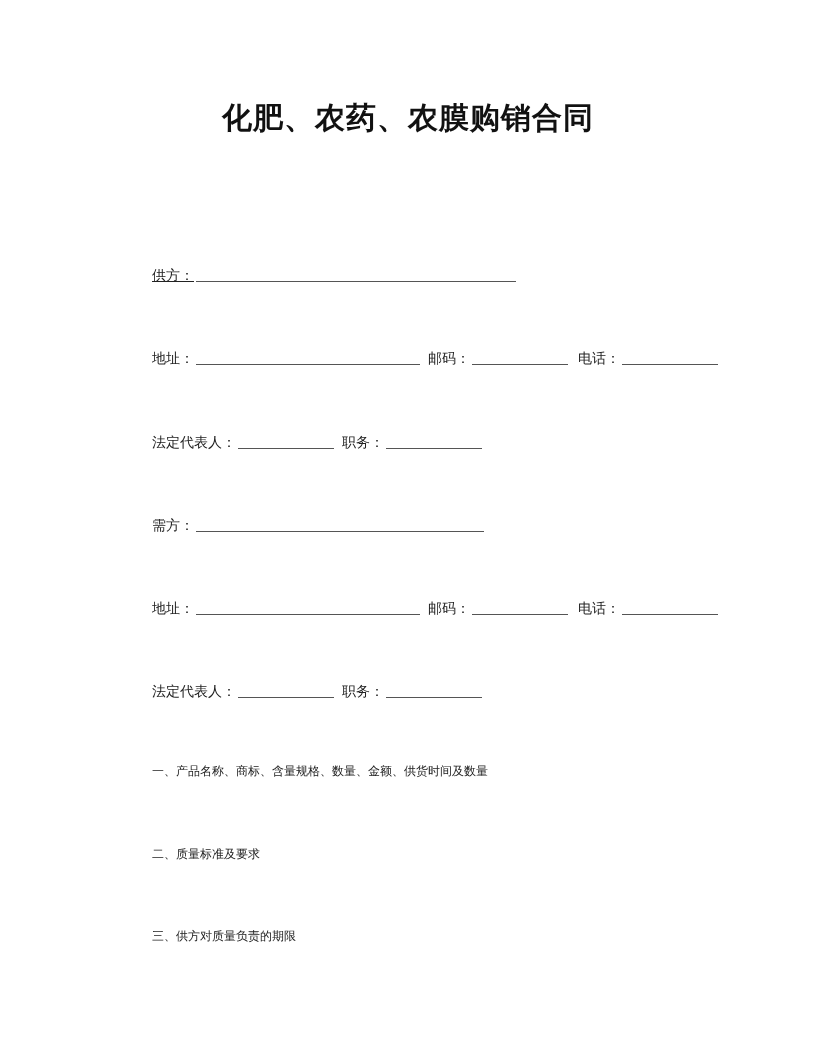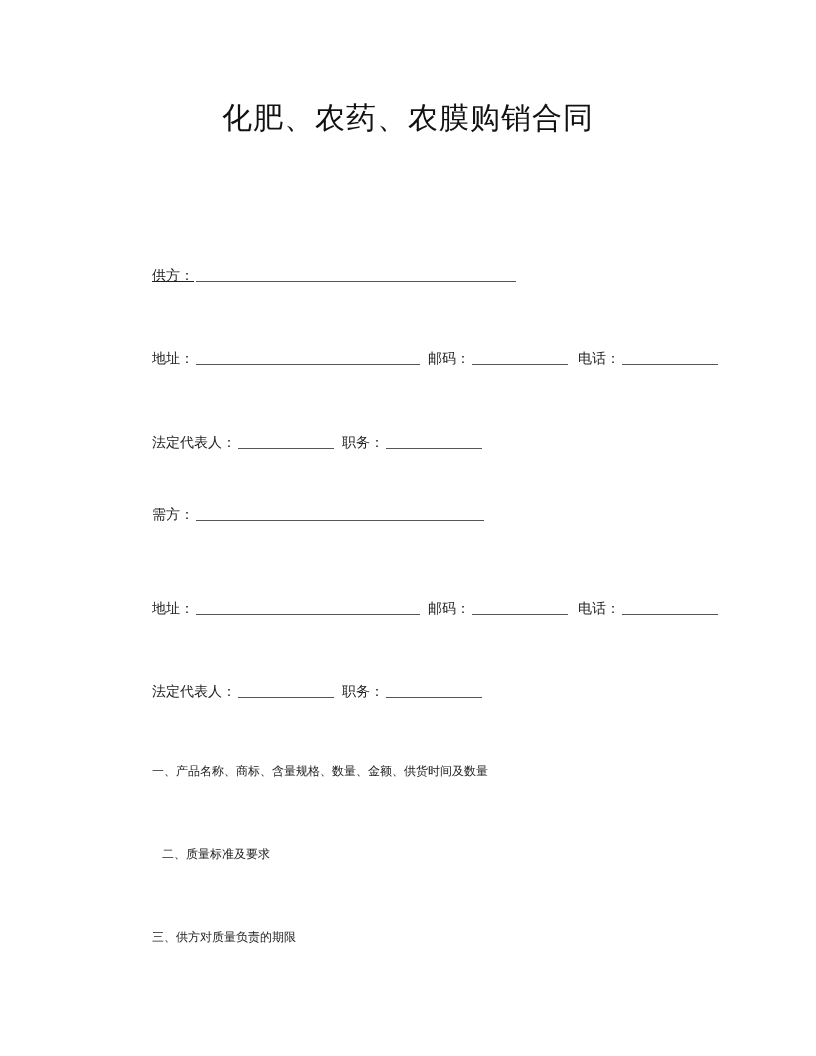--- a/index.html
+++ b/index.html
@@ -15,21 +15,21 @@
       font-family: "DejaVu Serif", "Liberation Serif", serif;
       color: #222222;
     }
     .title {
       position: absolute;
       left: 0;
       width: 816px;
       top: 96px;
       text-align: center;
       font-family: "DejaVu Sans", "Liberation Sans", sans-serif;
-      font-weight: normal;
+      font-weight: bold;
       font-size: 30px;
       letter-spacing: 1px;
       color: #111111;
       line-height: 44px;
     }
     .row {
       position: absolute;
       left: 152px;
       height: 22px;
       display: flex;
@@ -74,21 +74,21 @@
   <span class="blank" style="width:96px;margin-left:2px;"></span>
 </div>
 
 <div class="row" style="top:429px;">
   <span class="label">法定代表人：</span>
   <span class="blank" style="width:96px;margin-left:2px;"></span>
   <span class="label" style="margin-left:8px;">职务：</span>
   <span class="blank" style="width:96px;margin-left:2px;"></span>
 </div>
 
-<div class="row" style="top:501px;">
+<div class="row" style="top:512px;">
   <span class="label">需方：</span>
   <span class="blank" style="width:288px;margin-left:2px;"></span>
 </div>
 
 <div class="row" style="top:595px;">
   <span class="label">地址：</span>
   <span class="blank" style="width:224px;margin-left:2px;"></span>
   <span class="label" style="margin-left:8px;">邮码：</span>
   <span class="blank" style="width:96px;margin-left:2px;"></span>
   <span class="label" style="margin-left:10px;">电话：</span>
@@ -96,14 +96,14 @@
 </div>
 
 <div class="row" style="top:678px;">
   <span class="label">法定代表人：</span>
   <span class="blank" style="width:96px;margin-left:2px;"></span>
   <span class="label" style="margin-left:8px;">职务：</span>
   <span class="blank" style="width:96px;margin-left:2px;"></span>
 </div>
 
 <div class="heading" style="top:762px;">一、产品名称、商标、含量规格、数量、金额、供货时间及数量</div>
-<div class="heading" style="top:845px;margin-left:10px;">二、质量标准及要求</div>
-<div class="heading" style="top:928px;">三、供方对质量负责的期限</div>
+<div class="heading" style="top:845px;">二、质量标准及要求</div>
+<div class="heading" style="top:928px;font-family:Liberation Mono, monospace;">三、供方对质量负责的期限</div>
 
 </body></html>

